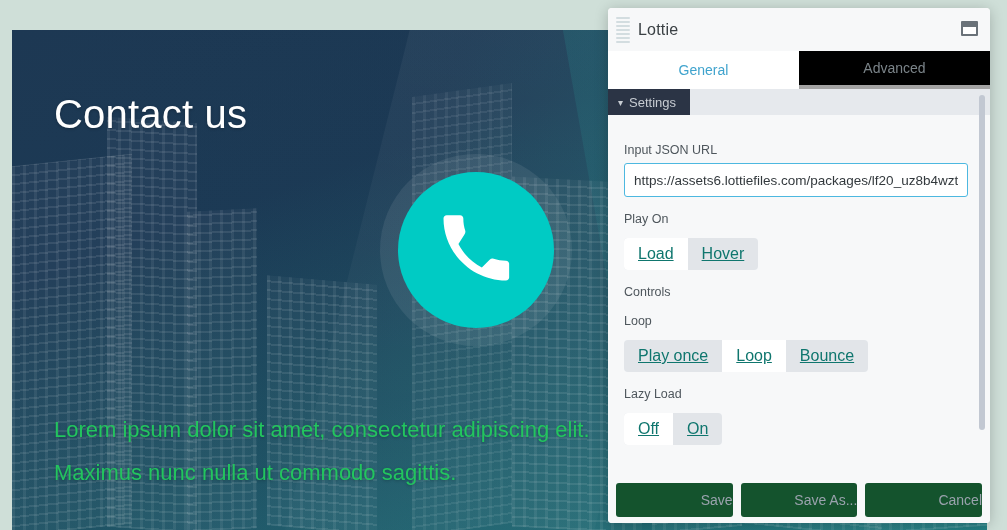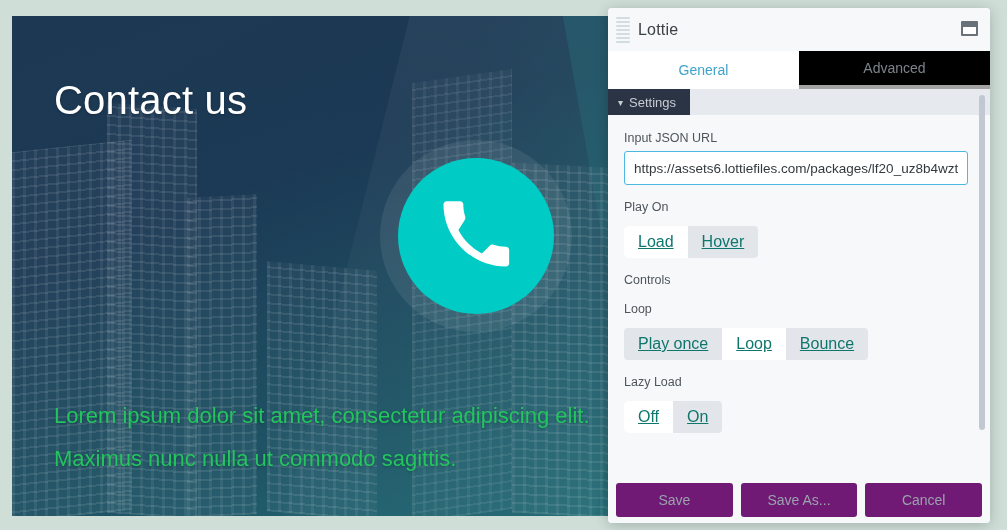--- a/index.html
+++ b/index.html
@@ -6,21 +6,21 @@
   html, body {
     width: 1007px; height: 530px;
     overflow: hidden;
     font-family: "Liberation Sans", sans-serif;
     background: #cfdfd8;
   }
   #root { position: relative; width: 1007px; height: 530px; background: #cfdfd8; }
 
   
   .hero {
-    position: absolute; left: 12px; top: 16px;
+    position: absolute; left: 12px; top: 30px;
     width: 975px; height: 500px;
     overflow: hidden;
     background: #1b3450;
   }
   .hero-bg {
     position: absolute; inset: 0;
     background:
       linear-gradient(115deg, rgba(22,50,78,0.0) 0%, rgba(22,50,78,0.05) 38%, rgba(24,95,105,0.35) 62%, rgba(30,125,128,0.55) 100%),
       linear-gradient(160deg, #1d3853 0%, #1c3a55 30%, #1f5365 60%, #2b7f86 100%);
   }
@@ -173,24 +173,25 @@
   }
 
   .panel-footer {
     flex: 0 0 46px; height: 46px;
     background: #f7f8f9;
     display:flex; align-items:center; gap: 8px;
     padding: 0 8px;
   }
   .foot-btn {
     flex: 1; height: 34px;
-    background: #701a75; color: #9aa2ad;
+    background: #14532d; color: #9aa2ad;
     border: none; border-radius: 3px;
     font-size: 14px; cursor:pointer;
     font-family: "Liberation Sans", sans-serif;
+    text-align: right;
   }
 </style>
 </head>
 <body>
 
 <div id="root">
 
   <div class="hero">
     <div class="hero-bg"></div>
     <div class="diag"></div>
@@ -246,21 +247,21 @@
 
       <div class="section-tabs">
         <div class="section-tab">
           <span class="chev">▾</span>
           <span>Settings</span>
         </div>
       </div>
 
       <div class="fields">
 
-        <div class="group" style="margin-top:4px;">
+        <div class="group" style="margin-top:16px;">
           <div class="field-label">Input JSON URL</div>
           <input class="url-input" type="text" value="https://assets6.lottiefiles.com/packages/lf20_uz8b4wzt.j" style="">
         </div>
 
         <div class="group">
           <div class="field-label">Play On</div>
           <div class="btn-group">
             <button class="seg sel">Load</button>
             <button class="seg">Hover</button>
           </div>

